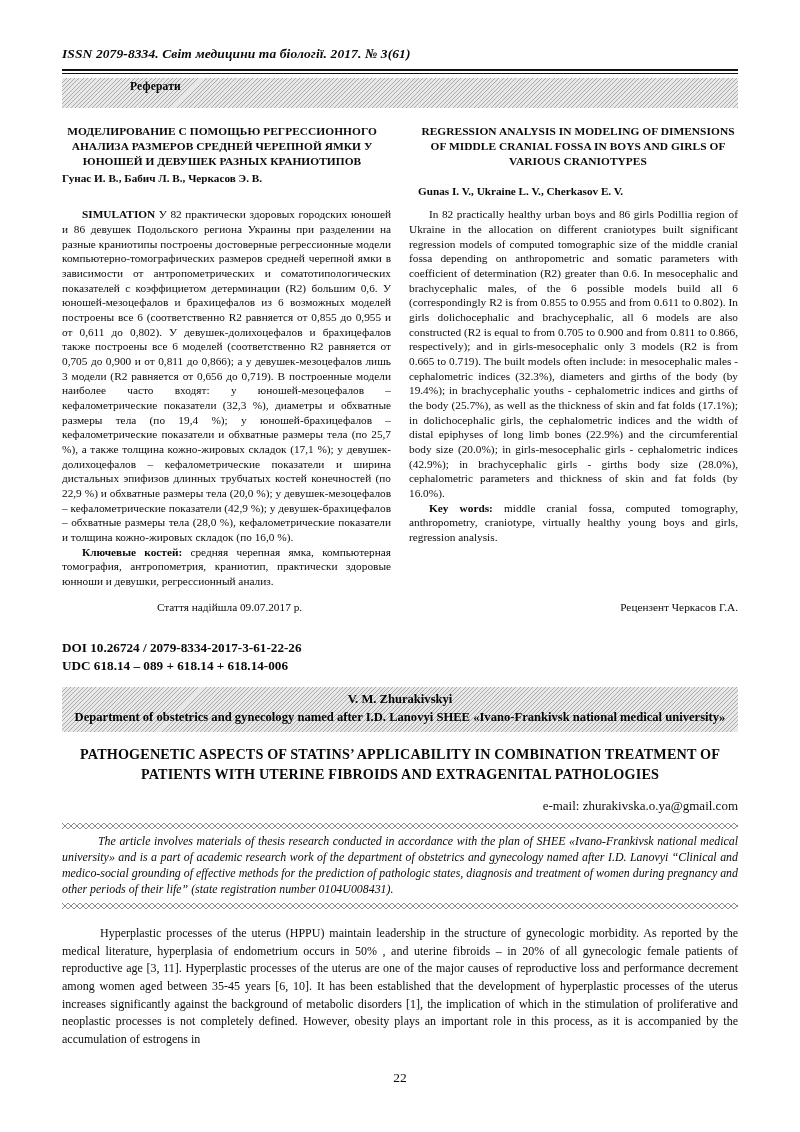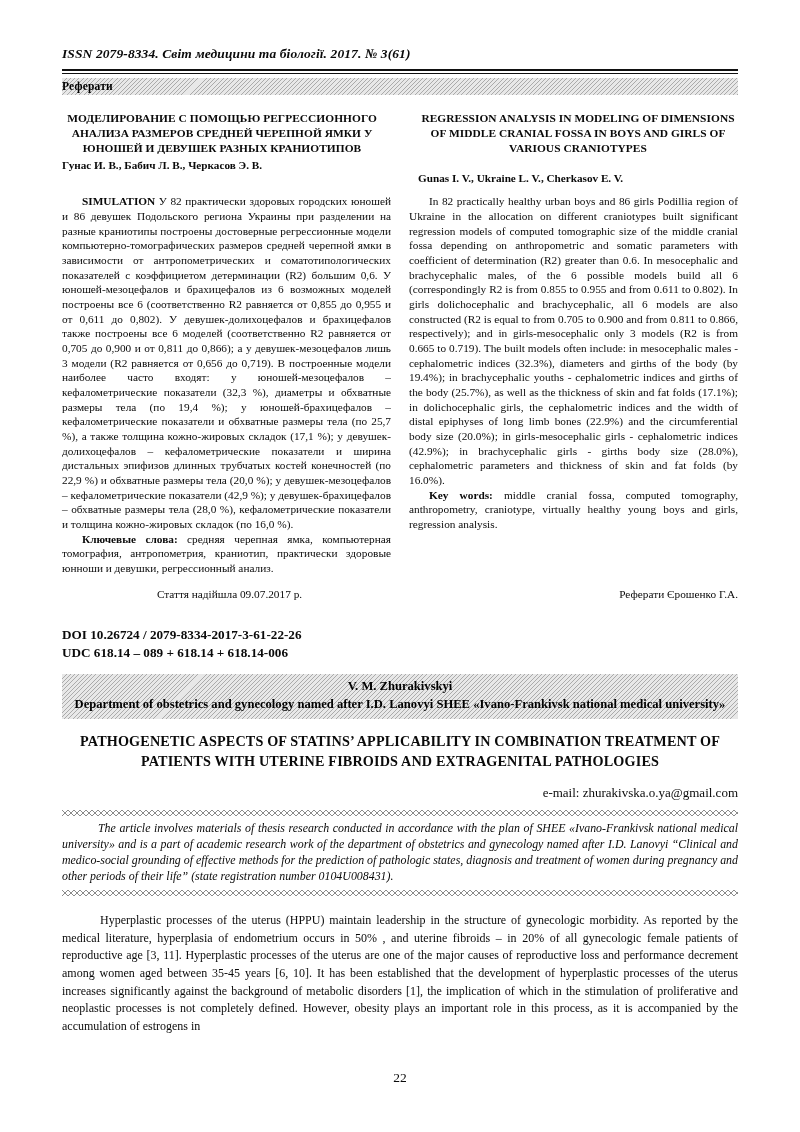--- a/index.html
+++ b/index.html
@@ -48,23 +48,24 @@
       rgba(120,120,120,0.55) 0px,
       rgba(120,120,120,0.55) 0.7px,
       rgba(255,255,255,0) 0.7px,
       rgba(255,255,255,0) 3px
     );
     color: #000;
     font-weight: bold;
   }
   .band-reviews {
     margin-top: 4px;
-    height: 17px;
+    height: 30px;
     line-height: 17px;
     font-size: 11.5px;
+    padding-left: 68px;
     letter-spacing: 0.2px;
   }
 
   
   .titles {
     display: flex;
     gap: 36px;
     margin-top: 16px;
   }
   .col {
@@ -206,31 +207,31 @@
     </div>
     <div class="col">
       <div class="art-title">REGRESSION ANALYSIS IN MODELING OF DIMENSIONS OF MIDDLE CRANIAL FOSSA IN BOYS AND GIRLS OF VARIOUS CRANIOTYPES</div>
       <div class="art-authors en">Gunas I. V., Ukraine L. V., Cherkasov E. V.</div>
     </div>
   </div>
 
   <div class="abstract-cols">
     <div class="col abs">
       <p><b>SIMULATION</b><span> У 82 практически здоровых городских юношей и 86 девушек Подольского региона Украины при разделении на разные краниотипы построены достоверные регрессионные модели компьютерно-томографических размеров средней черепной ямки в зависимости от антропометрических и соматотипологических показателей с коэффициетом детерминации (R2) большим 0,6. У юношей-мезоцефалов и брахицефалов из 6 возможных моделей построены все 6 (соответственно R2 равняется от 0,855 до 0,955 и от 0,611 до 0,802). У девушек-долихоцефалов и брахицефалов также построены все 6 моделей (соответственно R2 равняется от 0,705 до 0,900 и от 0,811 до 0,866); а у девушек-мезоцефалов лишь 3 модели (R2 равняется от 0,656 до 0,719). В построенные модели наиболее часто входят: у юношей-мезоцефалов – кефалометрические показатели (32,3 %), диаметры и обхватные размеры тела (по 19,4 %); у юношей-брахицефалов – кефалометрические показатели и обхватные размеры тела (по 25,7 %), а также толщина кожно-жировых складок (17,1 %); у девушек-долихоцефалов – кефалометрические показатели и ширина дистальных эпифизов длинных трубчатых костей конечностей (по 22,9 %) и обхватные размеры тела (20,0 %); у девушек-мезоцефалов – кефалометрические показатели (42,9 %); у девушек-брахицефалов – обхватные размеры тела (28,0 %), кефалометрические показатели и толщина кожно-жировых складок (по 16,0 %).</span></p>
-      <p><b>Ключевые слова:</b><span> средняя черепная ямка, компьютерная томография, антропометрия, краниотип, практически здоровые юнноши и девушки, регрессионный анализ.</span></p>
+      <p><b>Ключевые костей:</b><span> средняя черепная ямка, компьютерная томография, антропометрия, краниотип, практически здоровые юнноши и девушки, регрессионный анализ.</span></p>
     </div>
     <div class="col abs">
       <p><span>In 82 practically healthy urban boys and 86 girls Podillia region of Ukraine in the allocation on different craniotypes built significant regression models of computed tomographic size of the middle cranial fossa depending on anthropometric and somatic parameters with coefficient of determination (R2) greater than 0.6. In mesocephalic and brachycephalic males, of the 6 possible models build all 6 (correspondingly R2 is from 0.855 to 0.955 and from 0.611 to 0.802). In girls dolichocephalic and brachycephalic, all 6 models are also constructed (R2 is equal to from 0.705 to 0.900 and from 0.811 to 0.866, respectively); and in girls-mesocephalic only 3 models (R2 is from 0.665 to 0.719). The built models often include: in mesocephalic males - cephalometric indices (32.3%), diameters and girths of the body (by 19.4%); in brachycephalic youths - cephalometric indices and girths of the body (25.7%), as well as the thickness of skin and fat folds (17.1%); in dolichocephalic girls, the cephalometric indices and the width of distal epiphyses of long limb bones (22.9%) and the circumferential body size (20.0%); in girls-mesocephalic girls - cephalometric indices (42.9%); in brachycephalic girls - girths body size (28.0%), cephalometric parameters and thickness of skin and fat folds (by 16.0%).</span></p>
       <p><b>Key words:</b><span> middle cranial fossa, computed tomography, anthropometry, craniotype, virtually healthy young boys and girls, regression analysis.</span></p>
     </div>
   </div>
 
   <div class="footline">
     <div class="f-left">Стаття надійшла 09.07.2017 р.</div>
-    <div class="f-right">Реферати Єрошенко Г.А.</div>
+    <div class="f-right">Рецензент Черкасов Г.А.</div>
   </div>
 
   <div class="doi-block">
     <div>DOI 10.26724 / 2079-8334-2017-3-61-22-26</div>
     <div>UDC 618.14 – 089 + 618.14 + 618.14-006</div>
   </div>
 
   <div class="band band-author">
     <span class="aname">V. M. Zhurakivskyi</span>
     <span class="adept">Department of obstetrics and gynecology named after I.D. Lanovyi SHEE «Ivano-Frankivsk national medical university»</span>

